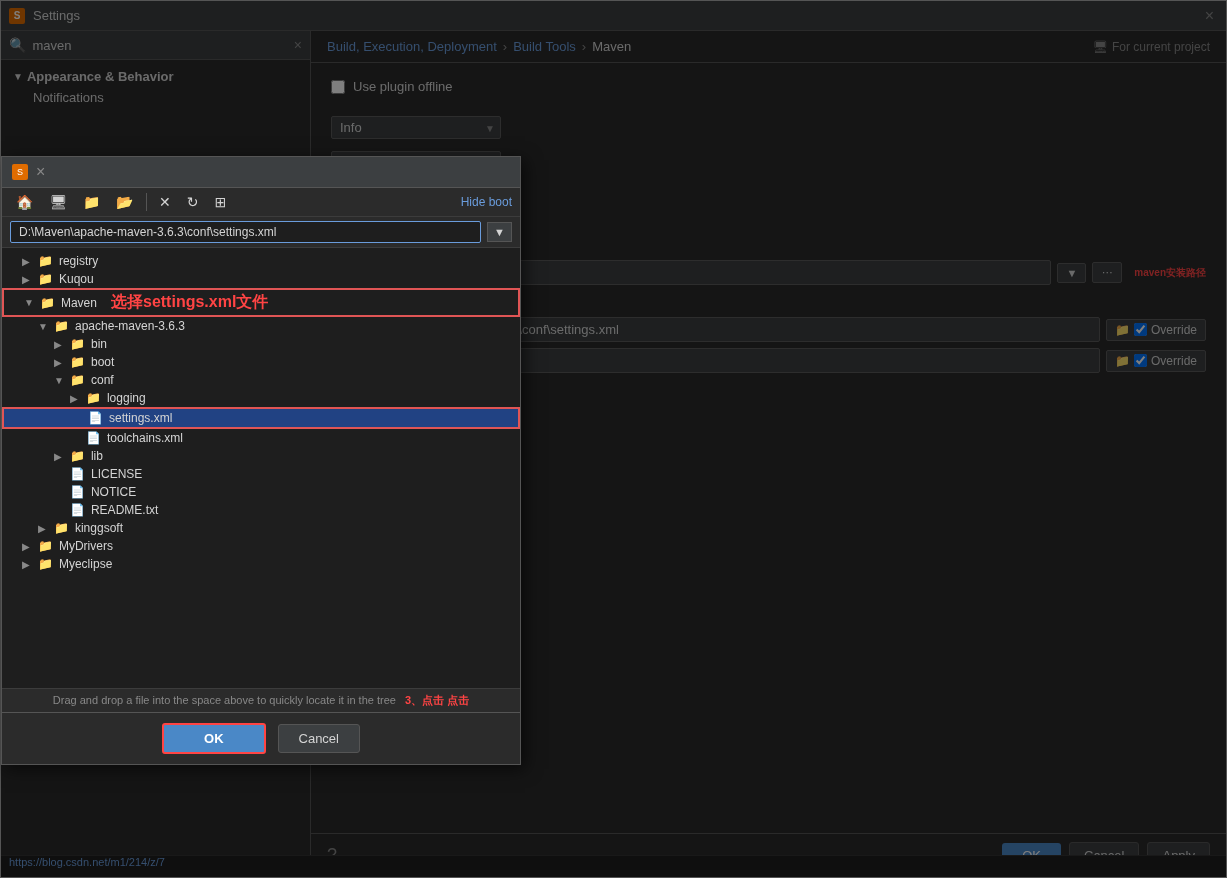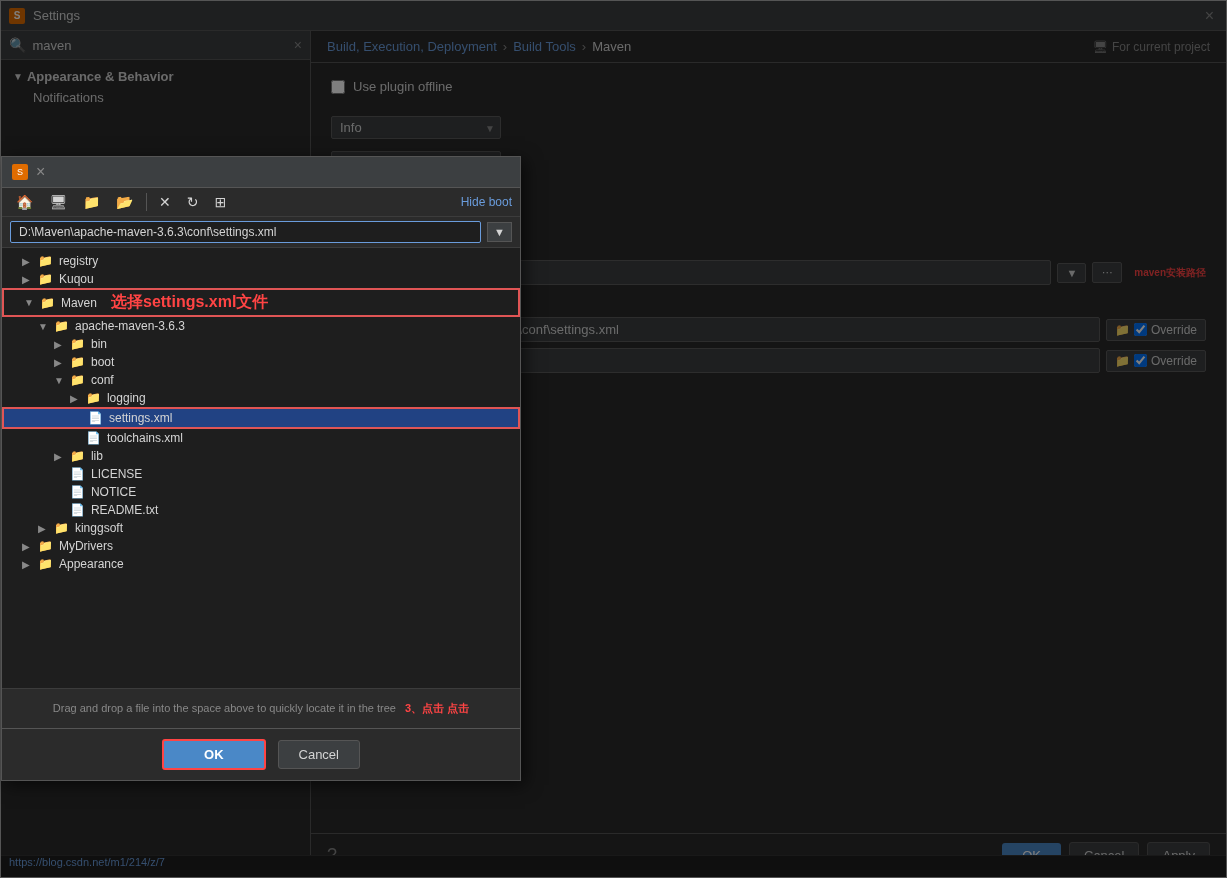--- a/index.html
+++ b/index.html
@@ -433,21 +433,21 @@
     .tree-arrow { width: 12px; font-size: 10px; color: #888; flex-shrink: 0; }
     .folder-icon { color: #c9a94a; margin-right: 2px; }
     .file-icon { color: #d4a74a; margin-right: 2px; }
     .xml-icon { color: #e06c00; margin-right: 2px; }
     .indented-1 { padding-left: 20px; }
     .indented-2 { padding-left: 36px; }
     .indented-3 { padding-left: 52px; }
     .indented-4 { padding-left: 68px; }
 
     .dialog-hint {
-      padding: 12px 8px;
+      padding: 4px 8px;
       font-size: 11px;
       color: #888;
       background: #2b2b2b;
       border-top: 1px solid #3c3c3c;
       text-align: center;
     }
     .dialog-hint .step3 { color: #ff4444; font-weight: bold; }
 
     .dialog-buttons {
       display: flex;
@@ -744,21 +744,21 @@
 
       <div class="tree-item indented-1">
         <span class="tree-arrow">▶</span>
         <span class="folder-icon">📁</span>
         <span>MyDrivers</span>
       </div>
 
       <div class="tree-item indented-1">
         <span class="tree-arrow">▶</span>
         <span class="folder-icon">📁</span>
-        <span>Appearance</span>
+        <span>Myeclipse</span>
       </div>
 
     </div>
 
     <div class="dialog-hint">
       <span>Drag and drop a file into the space above to quickly locate it in the tree</span>
       <span class="step3" style="margin-left:6px;">3、点击</span>
       <span style="color:#ff4444;font-weight:bold;">点击</span>
     </div>
 

